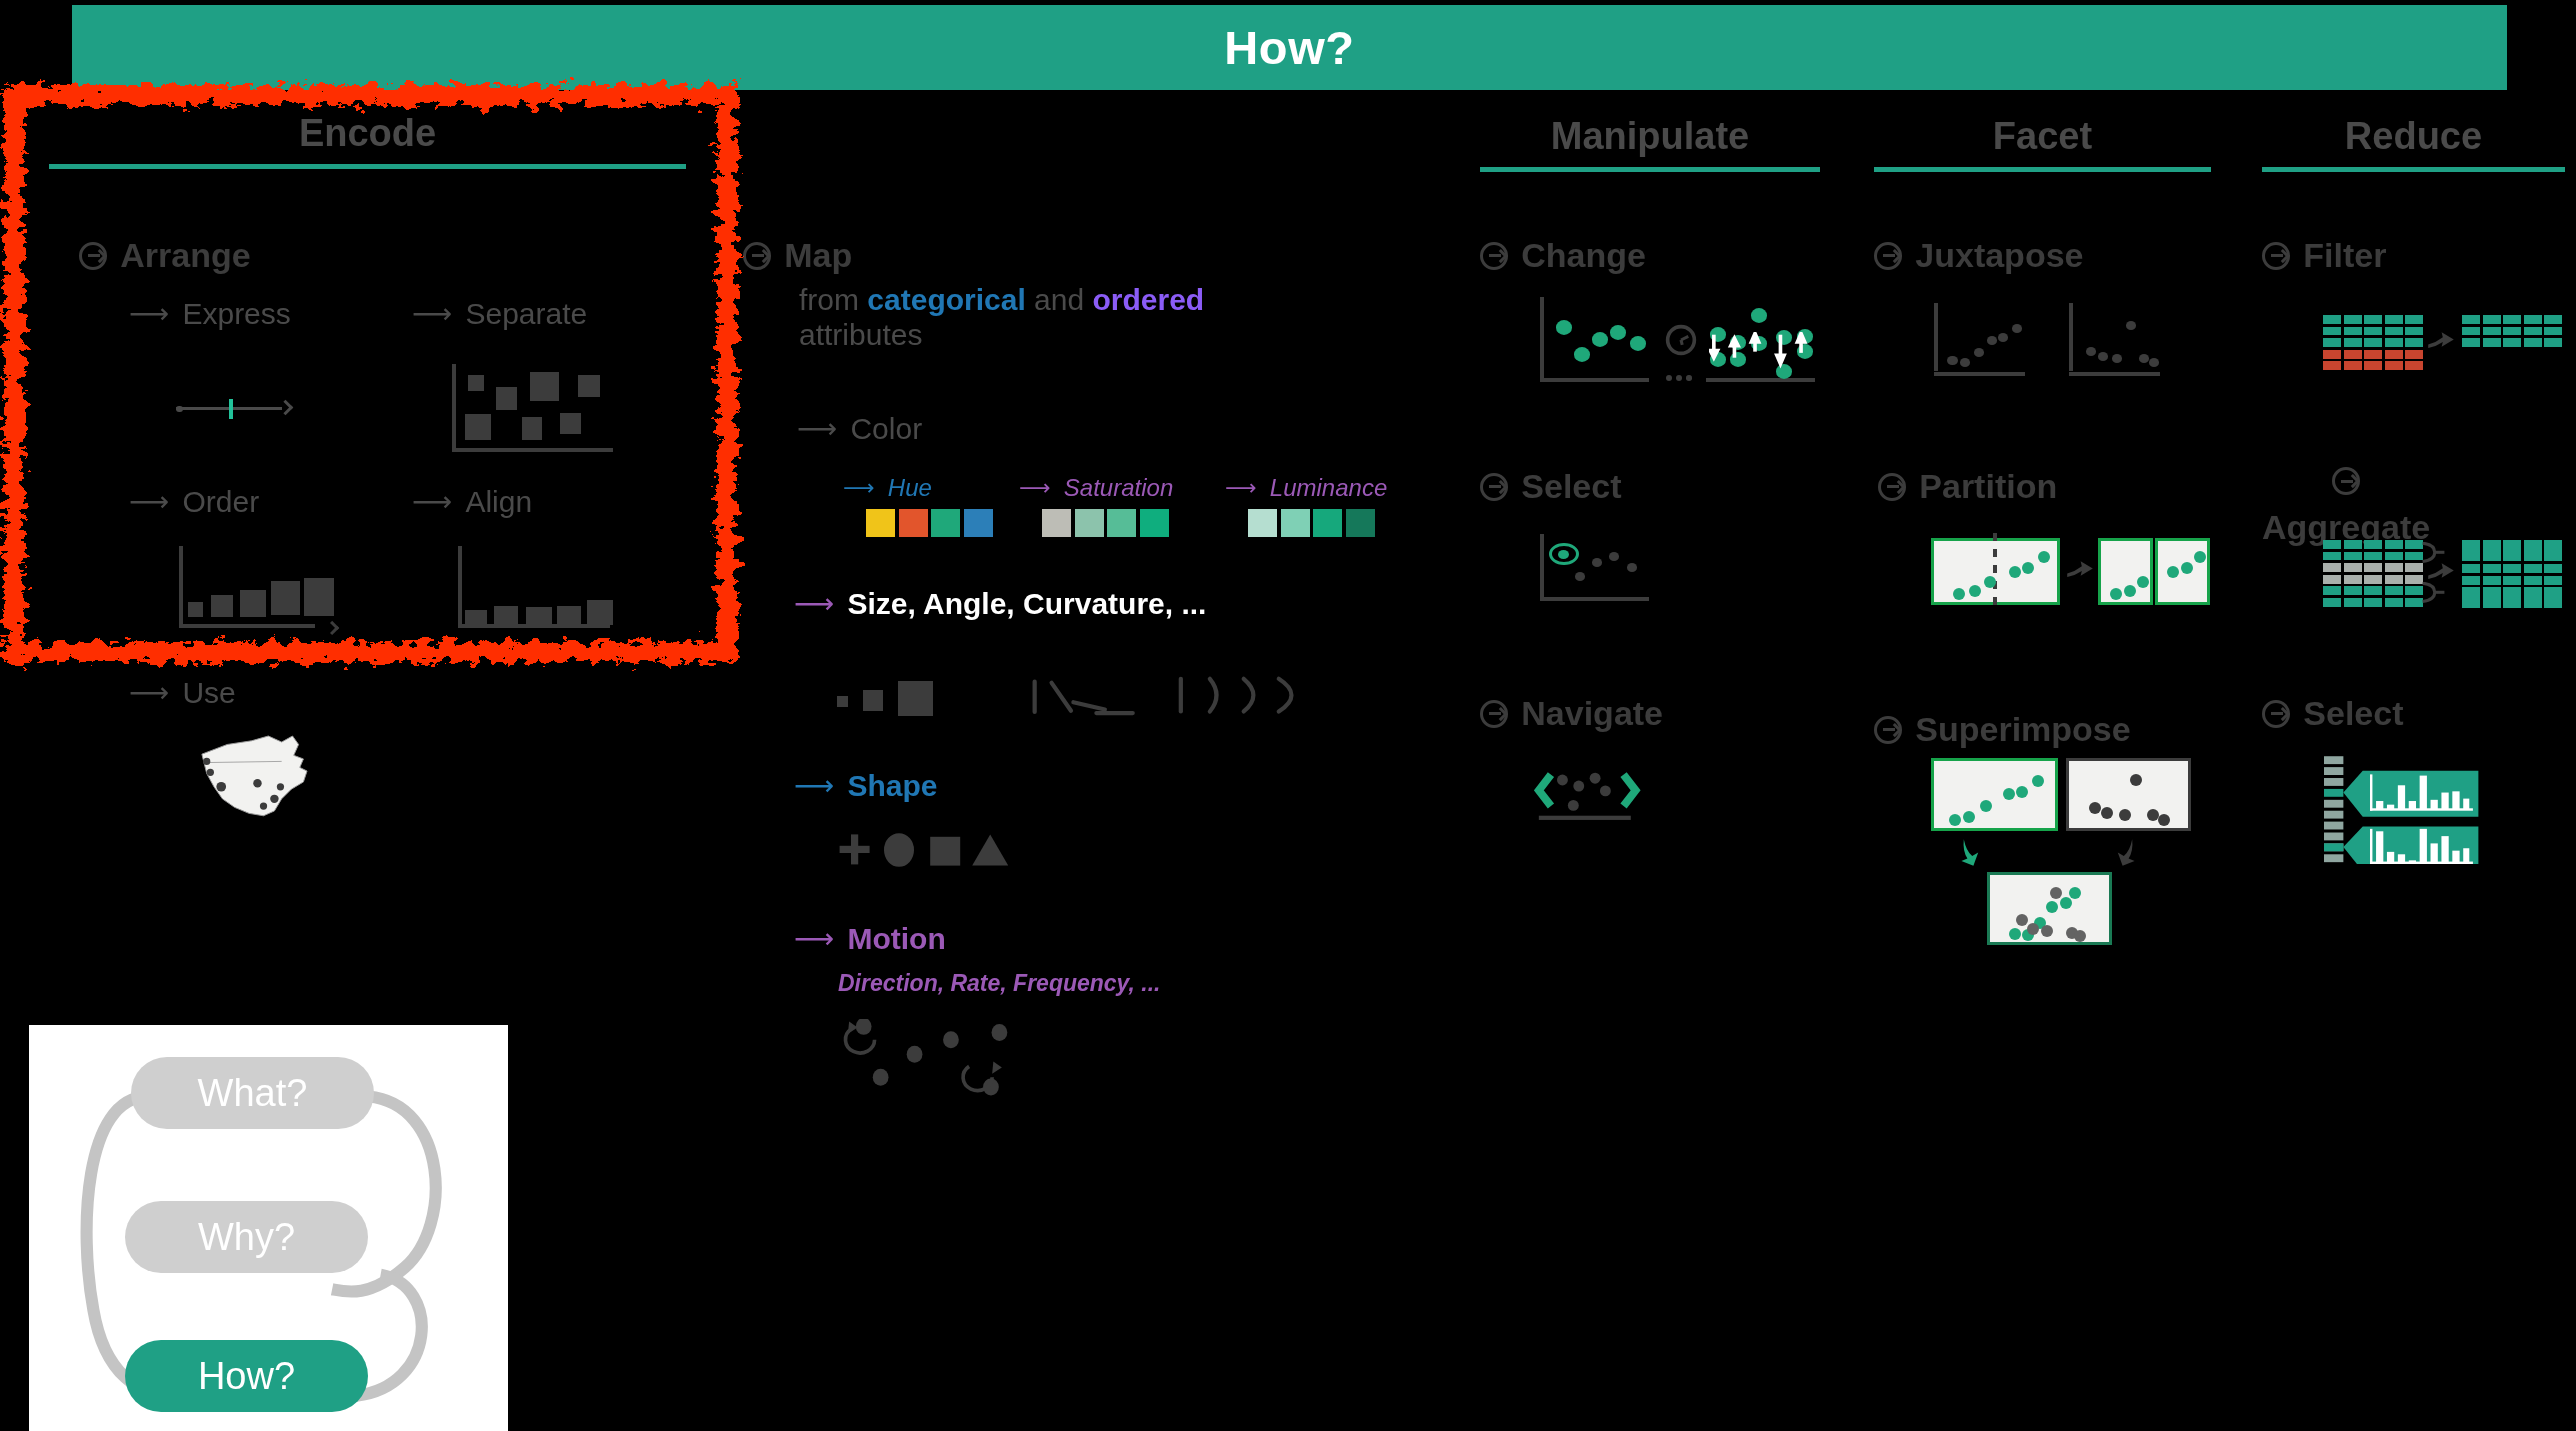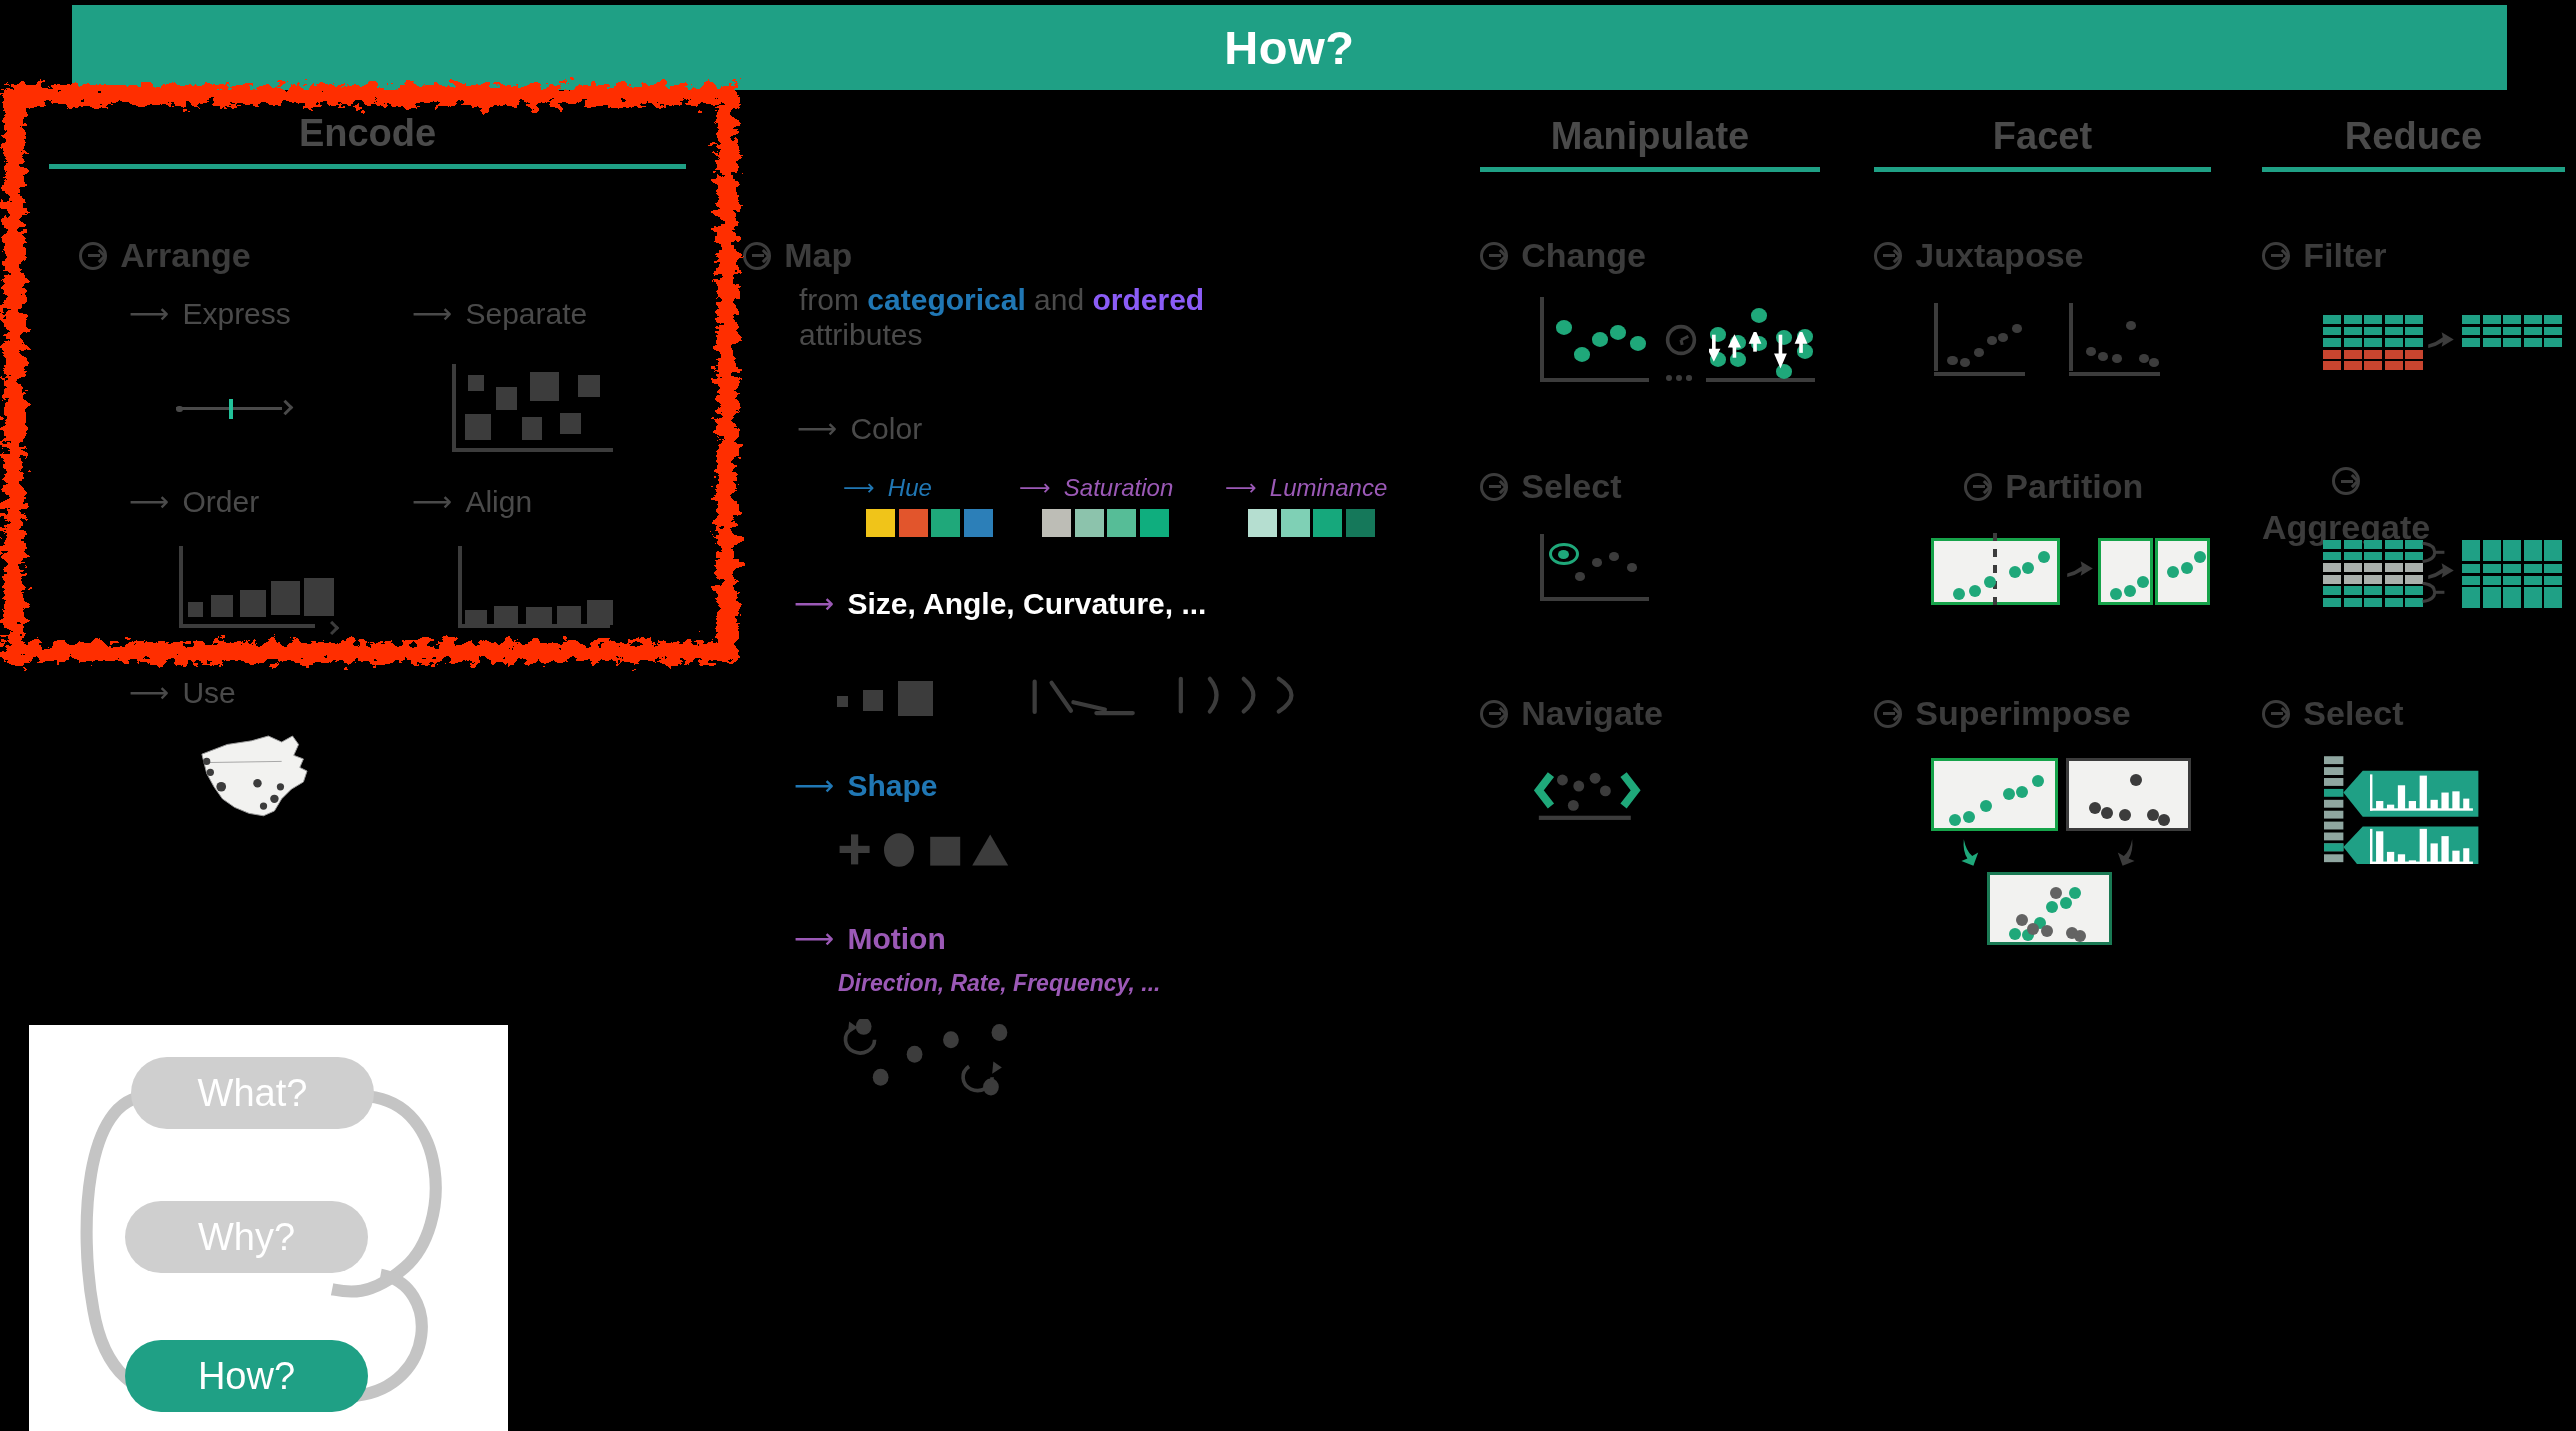--- a/index.html
+++ b/index.html
@@ -395,21 +395,21 @@
   <div class="axisV" style="left:135px;top:0;height:68px;"></div>
   <div class="axisH" style="left:135px;bottom:0;width:91px;"></div>
   <div class="dot" style="left:152px;top:44px;width:10.3px;height:9px;background:#3c3c3c;"></div>
   <div class="dot" style="left:164px;top:49px;width:10.3px;height:9px;background:#3c3c3c;"></div>
   <div class="dot" style="left:178px;top:51px;width:10.3px;height:9px;background:#3c3c3c;"></div>
   <div class="dot" style="left:192px;top:18px;width:10.3px;height:9px;background:#3c3c3c;"></div>
   <div class="dot" style="left:205px;top:51px;width:10.3px;height:9px;background:#3c3c3c;"></div>
   <div class="dot" style="left:215px;top:55px;width:10.3px;height:9px;background:#3c3c3c;"></div>
 </div>
 
-<div class="row-item" style="left:1964px; top:467px;">
+<div class="row-item" style="left:1878px; top:467px;">
   <span class="circ-arrow"></span>
   <span class="lvl1">Partition</span>
 </div>
 <div style="position:absolute;left:1931px;top:538px;width:279px;height:72px;">
   <div class="gbox" style="left:0;top:0;width:129px;height:67px;border:3.6px solid #16a34a;"></div>
   <div style="position:absolute;left:62px;top:-4.9px;width:4.2px;height:76px;background:repeating-linear-gradient(#3c3c3c 0 8.5px,transparent 8.5px 16px);"></div>
   <div class="dot" style="left:22px;top:50px;width:12px;height:12px;background:#1fa87a;"></div>
   <div class="dot" style="left:38px;top:47px;width:12px;height:12px;background:#1fa87a;"></div>
   <div class="dot" style="left:53px;top:38px;width:12px;height:12px;background:#1fa87a;"></div>
   <div class="dot" style="left:78px;top:28px;width:12px;height:12px;background:#1fa87a;"></div>
@@ -421,21 +421,21 @@
   <div class="gbox" style="left:167px;top:0;width:55px;height:67px;border:3.6px solid #16a34a;"></div>
   <div class="dot" style="left:179px;top:50px;width:12px;height:12px;background:#1fa87a;"></div>
   <div class="dot" style="left:193px;top:47px;width:12px;height:12px;background:#1fa87a;"></div>
   <div class="dot" style="left:206px;top:38px;width:12px;height:12px;background:#1fa87a;"></div>
   <div class="gbox" style="left:224px;top:0;width:55px;height:67px;border:3.6px solid #16a34a;"></div>
   <div class="dot" style="left:236px;top:28px;width:12px;height:12px;background:#1fa87a;"></div>
   <div class="dot" style="left:250px;top:24px;width:12px;height:12px;background:#1fa87a;"></div>
   <div class="dot" style="left:263px;top:13.3px;width:12px;height:12px;background:#1fa87a;"></div>
 </div>
 
-<div class="row-item" style="left:1874px; top:694px;">
+<div class="row-item" style="left:1874px; top:710px;">
   <span class="circ-arrow"></span>
   <span class="lvl1">Superimpose</span>
 </div>
 <div style="position:absolute;left:1931px;top:758px;width:267px;height:212px;">
   <div class="gbox" style="left:0;top:0;width:127px;height:73px;border:3.6px solid #16a34a;"></div>
   <div class="dot" style="left:18px;top:56px;width:12px;height:12px;background:#1fa87a;"></div>
   <div class="dot" style="left:32px;top:53px;width:12px;height:12px;background:#1fa87a;"></div>
   <div class="dot" style="left:49px;top:42px;width:12px;height:12px;background:#1fa87a;"></div>
   <div class="dot" style="left:72px;top:30px;width:12px;height:12px;background:#1fa87a;"></div>
   <div class="dot" style="left:85px;top:28px;width:12px;height:12px;background:#1fa87a;"></div>

